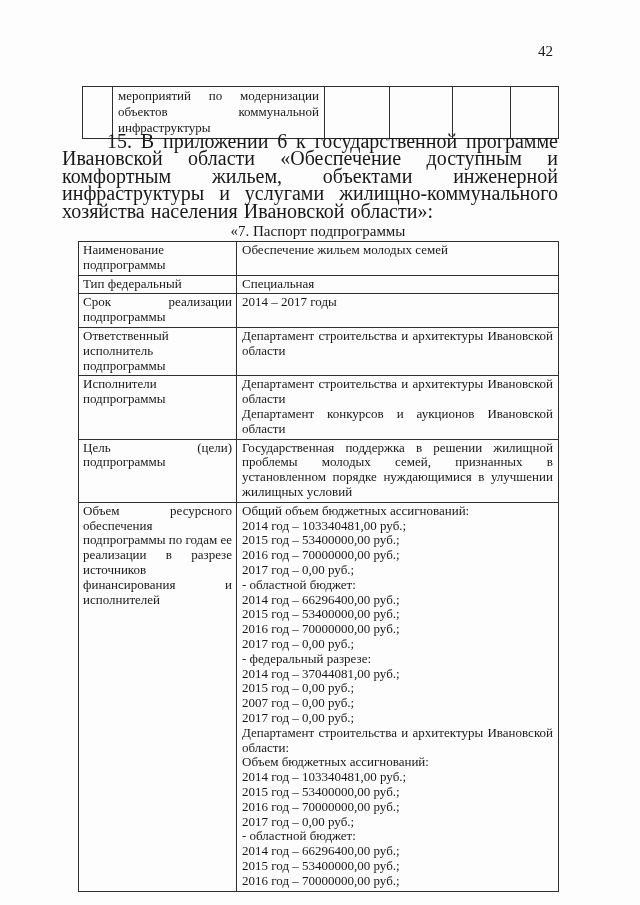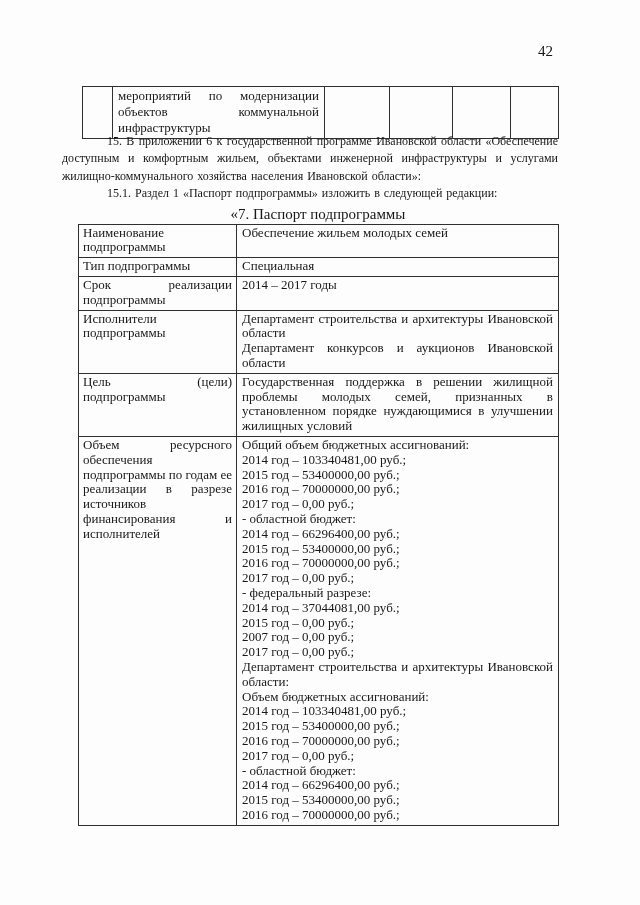--- a/index.html
+++ b/index.html
@@ -36,21 +36,21 @@
   }
   .top-table td.txt { text-align: justify; }
 
   
   .content {
     position: absolute;
     top: 133px; left: 62px;
     width: 496px;
   }
   .para {
-    font-size: 12px;
+    font-size: 20px;
     line-height: 17.4px;
     text-align: justify;
     text-indent: 45px;
     word-spacing: 1px;
   }
   .passport-title {
     width: 480px;
     margin: 3px 0 1px 16px;
     text-align: center;
     font-size: 15px;
@@ -99,46 +99,51 @@
         <td></td>
         <td></td>
       </tr>
     </tbody>
   </table>
 
   <div class="content">
 
     <div class="para">15. В приложении 6 к государственной программе Ивановской области «Обеспечение доступным и комфортным жильем, объектами инженерной инфраструктуры и услугами жилищно-коммунального хозяйства населения Ивановской области»:</div>
 
-    <div class="para">15.1. Раздел 1 «Паспорт подпрограммы» изложить в следующей редакции:</div>
 
     <div class="passport-title">«7. Паспорт подпрограммы</div>
 
     <table class="passport">
       <colgroup>
         <col style="width:158px">
           <col style="width:322px">
       </colgroup>
       <tbody>
         <tr>
           <td class="lbl">Наименование подпрограммы</td>
           <td class="val">
               <div class="vline">Обеспечение жильем молодых семей</div>
             </td>
         </tr>
         <tr>
-          <td class="lbl">Тип подпрограммы</td>
+          <td class="lbl">Тип федеральный</td>
           <td class="val">
               <div class="vline">Специальная</div>
             </td>
         </tr>
         <tr>
           <td class="lbl">Срок реализации подпрограммы</td>
           <td class="val">
               <div class="vline">2014 – 2017 годы</div>
+            </td>
+        </tr>
+        <tr>
+          <td class="lbl">Ответственный исполнитель подпрограммы</td>
+          <td class="val">
+              <div class="vline">Департамент строительства и архитектуры Ивановской области</div>
             </td>
         </tr>
         <tr>
           <td class="lbl">Исполнители подпрограммы</td>
           <td class="val">
               <div class="vline">Департамент строительства и архитектуры Ивановской области</div>
               <div class="vline">Департамент конкурсов и аукционов Ивановской области</div>
             </td>
         </tr>
         <tr>

